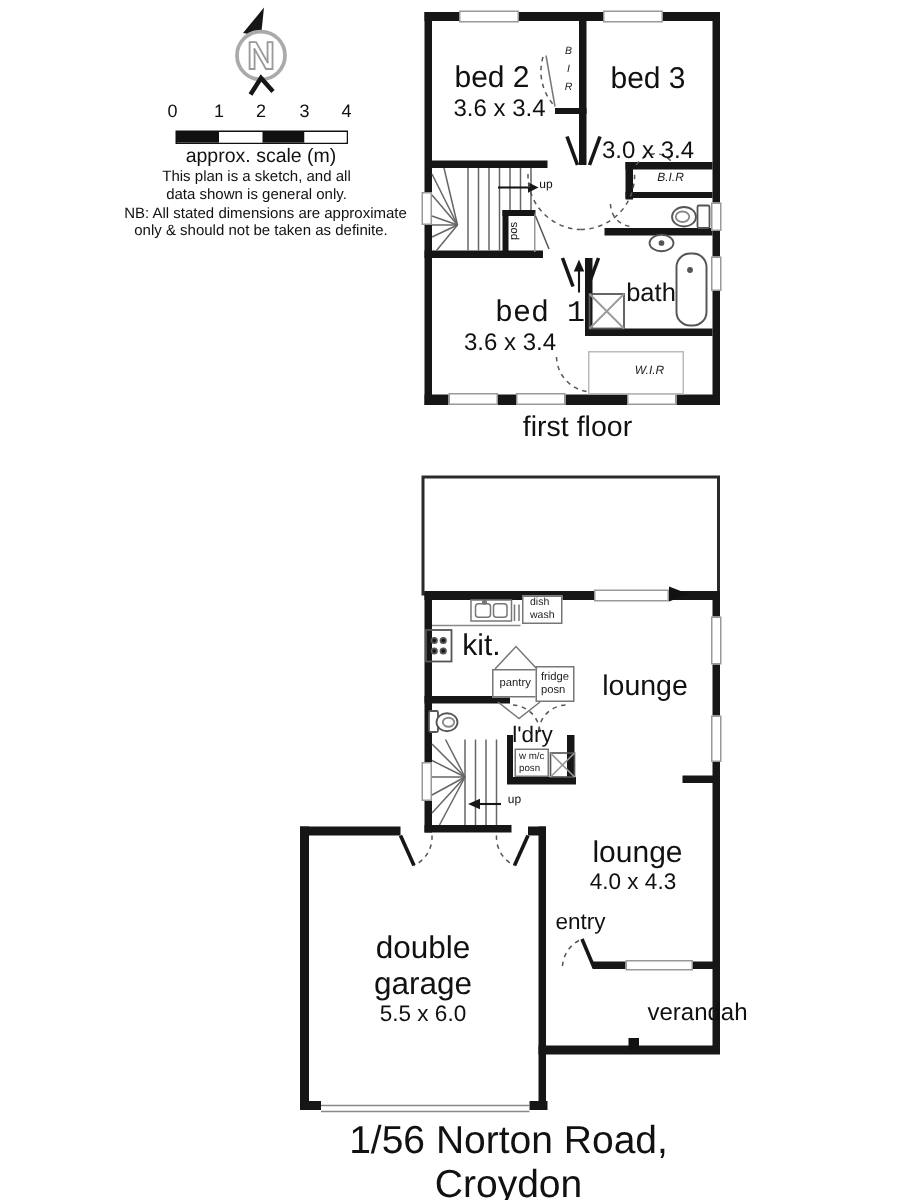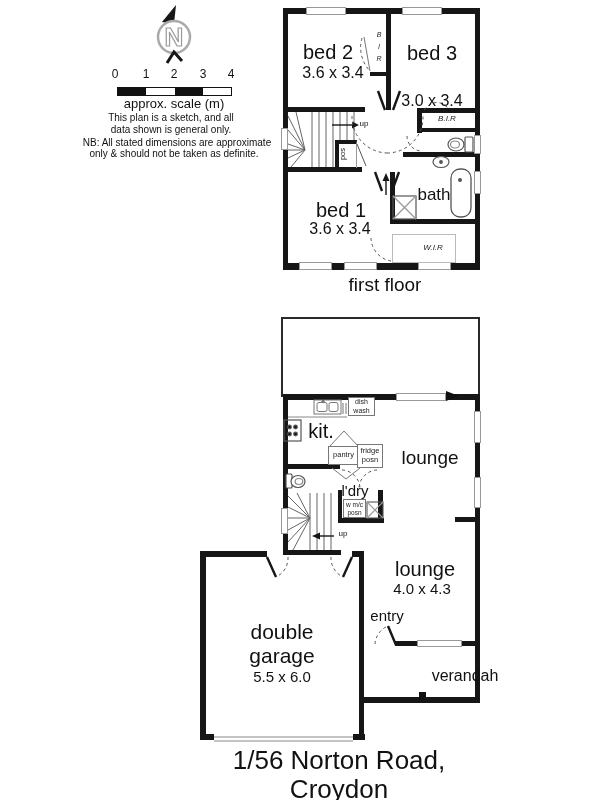--- a/index.html
+++ b/index.html
@@ -4,21 +4,21 @@
 <style>
   html,body{margin:0;padding:0;background:#fff;}
   #plan{position:relative;width:600px;height:800px;background:#fff;overflow:hidden;
         font-family:"Liberation Sans",sans-serif;color:#111;}
   .w{position:absolute;background:#161616;}
   .win{position:absolute;background:#fff;border:1px solid #999;box-sizing:border-box;}
   .lbl{position:absolute;transform:translate(-50%,-50%);white-space:pre-line;
        text-align:center;line-height:1.12;color:#111;}
   .lbl.it{font-style:italic;color:#222;}
   .box{position:absolute;border:1px solid #777;box-sizing:border-box;background:#fff;
-       display:flex;align-items:center;justify-content:center;text-align:center;
+       display:flex;align-items:center;justify-content:center;text-align:left;
        white-space:pre-line;line-height:1.15;color:#222;}
   .thinrect{position:absolute;border:1px solid #bbb;box-sizing:border-box;}
   .patio{position:absolute;border:2px solid #2a2a2a;box-sizing:border-box;}
   .scalebar{position:absolute;display:flex;border:1px solid #111;box-sizing:border-box;}
   .scalebar div{flex:1;}
   svg{position:absolute;left:0;top:0;}
   .rot{transform:translate(-50%,-50%) rotate(-90deg);}
   .post{position:absolute;background:#111;}
 </style>
 </head>
@@ -241,21 +241,21 @@
       <rect x="214" y="733.5" width="139" height="8" fill="#fff"></rect>
       <line x1="214" y1="737" x2="353" y2="737" stroke="#888" stroke-width="1"></line>
       <line x1="214" y1="741" x2="353" y2="741" stroke="#888" stroke-width="1"></line>
     </g>
   </svg>
 
   <div class="lbl" style="left:328px;top:52px;font-size:20px;">bed 2</div>
   <div class="lbl" style="left:333px;top:73px;font-size:16px;">3.6 x 3.4</div>
   <div class="lbl" style="left:432px;top:53px;font-size:20px;">bed 3</div>
   <div class="lbl" style="left:432px;top:72px;font-size:16px;margin-top:29px;">3.0 x 3.4</div>
-  <div class="lbl" style="left:341px;top:210px;font-size:20px;">bed 1</div>
+  <div class="lbl" style="left:360px;top:210px;font-size:20px;font-family:Liberation Mono, monospace;">bed 1</div>
   <div class="lbl" style="left:340px;top:229px;font-size:16px;">3.6 x 3.4</div>
   <div class="lbl" style="left:434px;top:195px;font-size:17px;">bath</div>
   <div class="lbl it" style="left:379px;top:47px;font-size:7px;line-height:1.7;">B
 I
 R</div>
   <div class="lbl it" style="left:447px;top:119px;font-size:8px;">B.I.R</div>
   <div class="lbl it" style="left:433px;top:248px;font-size:8px;">W.I.R</div>
   <div class="lbl rot" style="left:343px;top:154px;font-size:7.5px;">pos</div>
   <div class="lbl" style="left:364px;top:124px;font-size:8px;">up</div>
   <div class="lbl" style="left:385px;top:285px;font-size:19px;">first floor</div>

